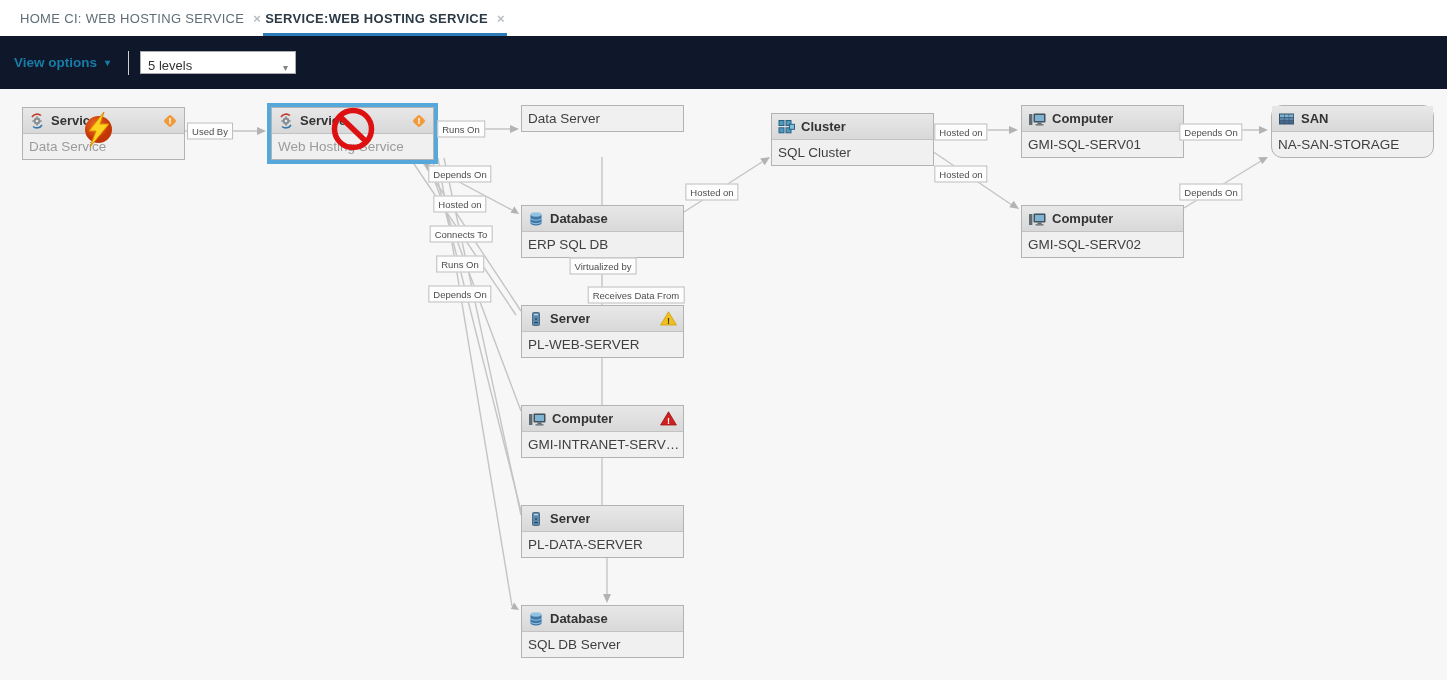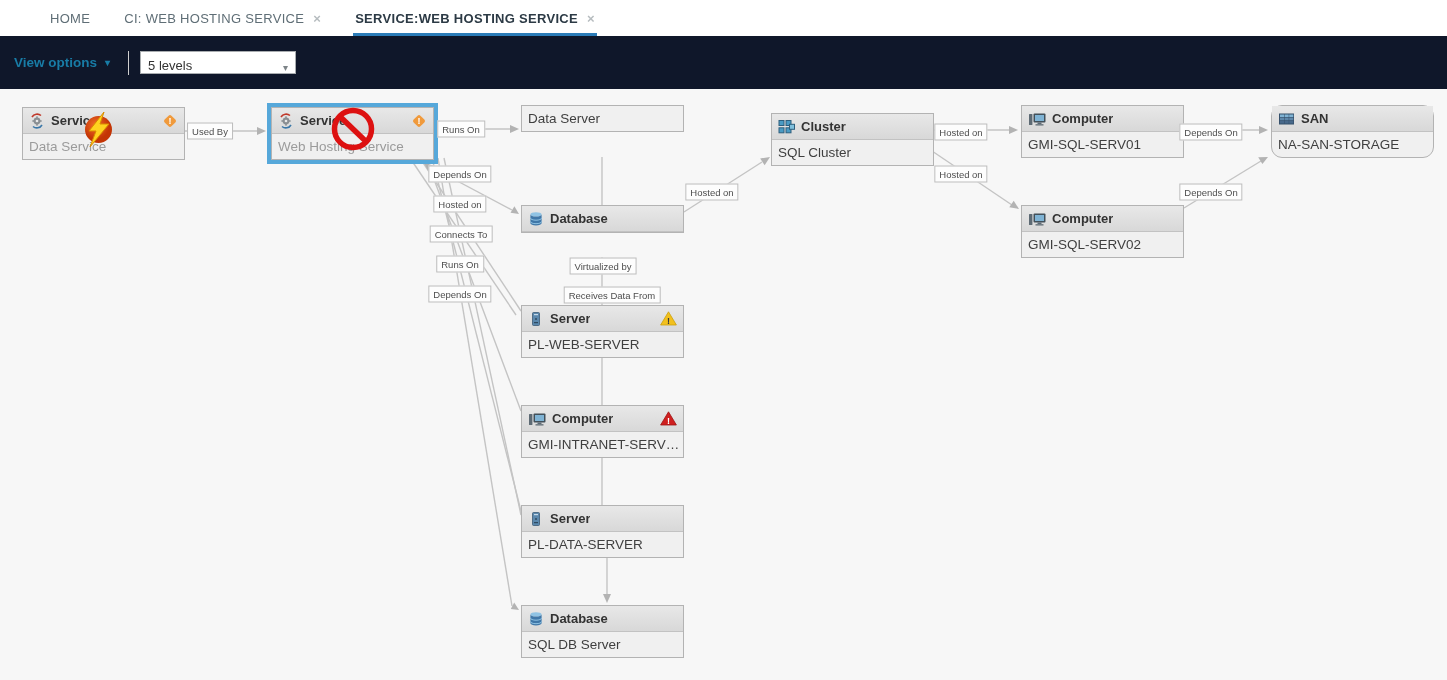--- a/index.html
+++ b/index.html
@@ -1,20 +1,20 @@
 <!DOCTYPE html>
 <html><head>
 <meta charset="utf-8">
 <style>
   html,body{margin:0;padding:0;background:#ffffff;font-family:"Liberation Sans",sans-serif;}
   .app{position:relative;width:1447px;height:680px;overflow:hidden;background:#f7f7f7;}
 
   
   .tabbar{position:absolute;left:0;top:0;width:1447px;height:36px;background:#ffffff;border-bottom:1px solid #d9d9d9;display:flex;align-items:stretch;}
-  .tab{display:flex;align-items:center;padding:0 2px;font-size:13px;letter-spacing:.3px;color:#5f6e76;cursor:pointer;position:relative;margin-left:30px;}
+  .tab{display:flex;align-items:center;padding:0 2px;font-size:13px;letter-spacing:.3px;color:#5f6e76;cursor:pointer;position:relative;}
   .tab.first{padding-left:20px;}
   .tab .close{margin-left:9px;color:#b6bcbf;font-size:13px;font-weight:bold;line-height:1;}
   .tab.active{font-weight:bold;color:#2c3a45;}
   .tab.active::after{content:"";position:absolute;left:0;right:0;bottom:-1px;height:4px;background:#2b7cb8;}
 
   
   .toolbar{position:absolute;left:0;top:36px;width:1447px;height:53px;background:#0f172a;border-bottom:1px solid #d4d4d4;display:flex;align-items:center;}
   .view-options{margin-left:14px;color:#187ca6;font-size:13.5px;font-weight:bold;display:flex;align-items:center;cursor:pointer;}
   .view-options .caret{margin-left:8px;font-size:10px;}
   .tb-divider{width:1px;height:24px;background:#cfcfcf;margin:0 11px 0 18px;}
@@ -48,21 +48,21 @@
   .n9{left:1021px;top:16px;}
   .n10{left:1021px;top:116px;}
   .n11{left:1271px;top:16px;border-radius:11px;}
 
   
   .elabel{position:absolute;transform:translate(-50%,-50%);background:#fdfdfd;border:1px solid #bcbcbc;font-size:9.5px;color:#4d4d4d;padding:2px 4px;white-space:nowrap;z-index:4;}
   .el0{left:210px;top:42px;} .el1{left:461px;top:40px;}
   .el2{left:460px;top:85px;} .el3{left:460px;top:115px;}
   .el4{left:461px;top:145px;} .el5{left:460px;top:175px;}
   .el6{left:460px;top:205px;} .el7{left:712px;top:103px;}
-  .el8{left:603px;top:177px;} .el9{left:612px;top:206px;}
+  .el8{left:603px;top:177px;} .el9{left:636px;top:206px;}
   .el10{left:961px;top:43px;} .el11{left:961px;top:85px;}
   .el12{left:1211px;top:43px;} .el13{left:1211px;top:103px;}
 </style>
 </head>
 <body>
 
 <div class="app">
 
   <div class="tabbar">
     <div class="tab first">
@@ -212,20 +212,21 @@
     <div class="node n3">
       <div class="hdr">
         <svg width="16" height="16" viewBox="0 0 16 16">
             <ellipse cx="8" cy="3.4" rx="5.6" ry="2.2" fill="#8fc3e4"></ellipse>
             <path d="M2.4 3.4 v8.8 a5.6 2.2 0 0 0 11.2 0 v-8.8 a5.6 2.2 0 0 1 -11.2 0 z" fill="#3f77a8"></path>
             <path d="M2.4 7 a5.6 2.2 0 0 0 11.2 0" stroke="#8fc3e4" stroke-width="1" fill="none"></path>
             <path d="M2.4 10.5 a5.6 2.2 0 0 0 11.2 0" stroke="#8fc3e4" stroke-width="1" fill="none"></path>
           </svg>
         <span class="nlabel">Database</span>
       </div>
+      <div class="bod">ERP SQL DB</div>
     </div>
 
     <div class="node n4">
       <div class="hdr">
         <svg width="16" height="16" viewBox="0 0 16 16">
             <rect x="4.5" y="1.5" width="7" height="13" rx="1" fill="#5b88ad" stroke="#3c5b75" stroke-width="0.8"></rect>
             <rect x="6" y="3" width="4" height="1.2" fill="#c6d9e8"></rect>
             <circle cx="8" cy="8" r="1" fill="#2f4a60"></circle>
             <rect x="6" y="11" width="4" height="1.2" fill="#2f4a60"></rect>
           </svg>

